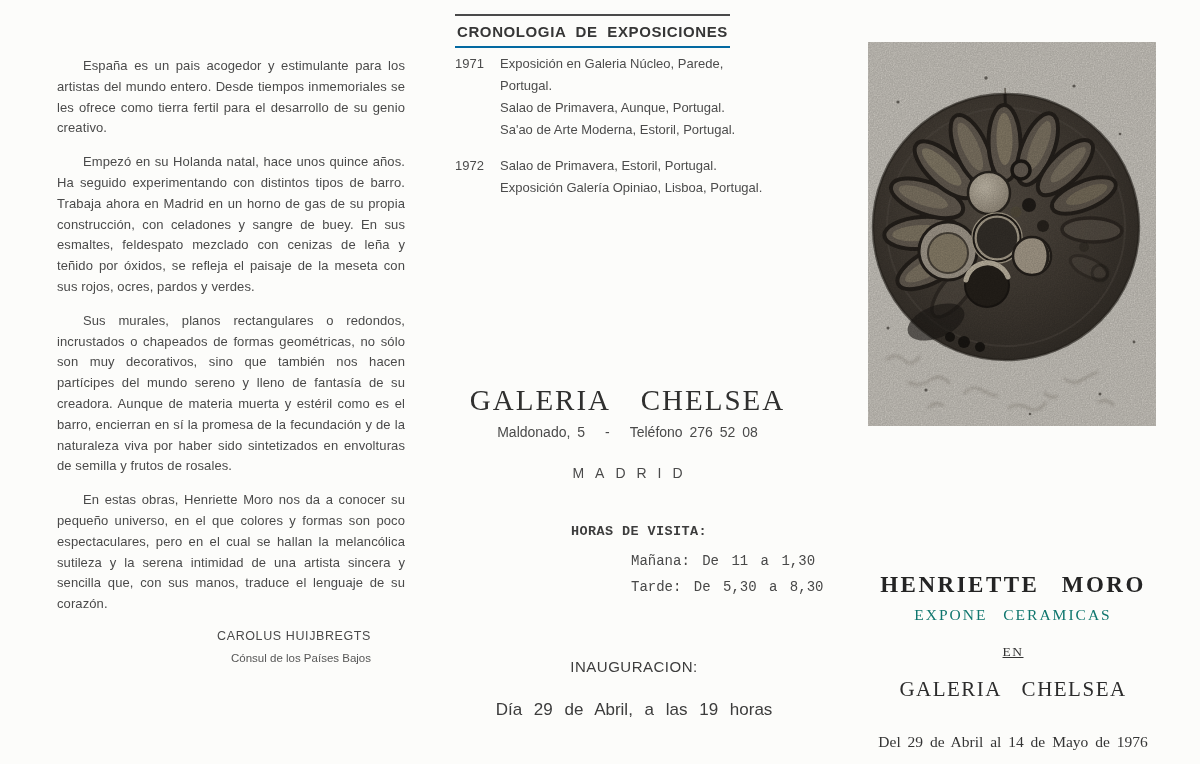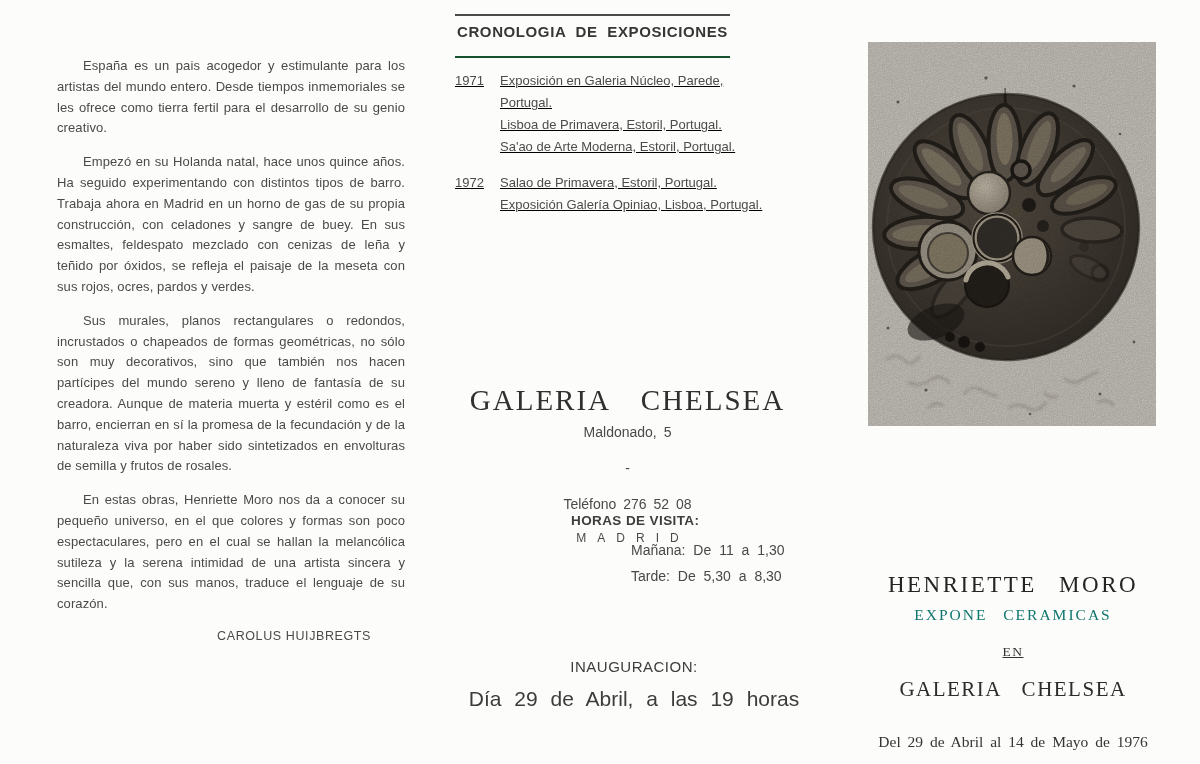--- a/index.html
+++ b/index.html
@@ -11,47 +11,47 @@
   .para{font-size:13px;line-height:20.8px;letter-spacing:0.1px;color:#4a4a4a;
         text-align:justify;text-indent:26px;margin:0 0 13px;}
   .signature{margin-top:14px;text-align:right;padding-right:34px;}
   .sig-name{font-size:12.5px;letter-spacing:0.6px;color:#4a4a4a;}
   .sig-title{font-size:11.5px;color:#565656;margin-top:9px;}
 
   
   .col-mid{position:absolute;left:455px;top:14px;width:370px;height:740px;}
   .chron-heading{display:inline-block;margin:0;font-size:15px;font-weight:bold;
         letter-spacing:0.6px;word-spacing:5px;color:#363636;
-        border-top:2px solid #4a4a4a;border-bottom:2px solid #14532d;
-        padding:8px 2px 17px;line-height:1;}
-  .chron-entries{margin-top:12px;text-decoration:underline;}
+        border-top:2px solid #4a4a4a;border-bottom:2px solid #0369a1;
+        padding:8px 2px 7px;line-height:1;}
+  .chron-entries{margin-top:5px;}
   .chron-entry{display:flex;font-size:13px;line-height:22px;color:#4c4c4c;margin-bottom:14px;}
   .chron-year{width:45px;flex:none;}
   .chron-text{flex:1;white-space:pre-line;}
 
   .gallery-block{position:absolute;top:370px;left:0;width:345px;text-align:center;}
   .gallery-name{font-family:"Liberation Serif",serif;font-size:29px;letter-spacing:2px;
         word-spacing:22px;color:#30302f;}
   .gallery-address{margin-top:7px;font-size:14px;color:#4a4a4a;
-        display:flex;justify-content:center;gap:20px;word-spacing:3px;flex-direction:column;}
-  .gallery-city{margin-top:19px;font-size:12px;letter-spacing:11px;padding-left:11px;color:#4a4a4a;}
-
-  .hours-block{position:absolute;top:499px;left:116px;}
+        display:flex;justify-content:center;gap:20px;word-spacing:3px;}
+  .gallery-city{margin-top:25px;font-size:14px;letter-spacing:11px;padding-left:11px;color:#4a4a4a;}
+
+  .hours-block{position:absolute;top:510px;left:116px;font-family:Liberation Mono, monospace;}
   .hours-heading{font-size:13.5px;font-weight:bold;letter-spacing:0.4px;color:#3d3d3d;}
   .hours-lines{margin:9px 0 16px 60px;font-size:14px;line-height:26px;color:#484848;word-spacing:4px;}
 
   .inaug-block{position:absolute;top:644px;left:0;width:358px;text-align:center;}
   .inaug-heading{font-size:15px;letter-spacing:0.5px;color:#3d3d3d;}
-  .inaug-detail{margin-top:12px;font-size:21px;color:#3c3c3c;word-spacing:7px;}
+  .inaug-detail{margin-top:25px;font-size:17px;color:#3c3c3c;word-spacing:7px;}
 
   
   .col-right{position:absolute;left:868px;top:42px;width:290px;}
   .photo{margin:0;width:288px;height:384px;}
   .cover-text{text-align:center;margin-top:146px;font-family:"Liberation Serif",serif;}
-  .artist{font-size:23px;font-weight:normal;letter-spacing:2.5px;word-spacing:14px;color:#242424;}
+  .artist{font-size:23px;font-weight:bold;letter-spacing:2.5px;word-spacing:14px;color:#242424;}
   .expone{margin-top:8px;font-size:15.5px;letter-spacing:2px;word-spacing:10px;color:#0f766e;}
   .en{margin-top:20px;font-size:13.5px;letter-spacing:1.5px;color:#333;text-decoration:underline;}
   .gallery2{margin-top:17px;font-size:21px;letter-spacing:1.5px;word-spacing:14px;color:#2c2c2c;}
   .dates{margin-top:31px;font-size:15.5px;word-spacing:3px;color:#353535;}
 </style>
 </head>
 <body>
 
 <div class="sheet">
 
@@ -62,33 +62,34 @@
 
 
         <p class="para">Empezó en su Holanda natal, hace unos quince años. Ha seguido experimentando con distintos tipos de barro. Trabaja ahora en Madrid en un horno de gas de su propia construcción, con celadones y sangre de buey. En sus esmaltes, feldespato mezclado con cenizas de leña y teñido por óxidos, se refleja el paisaje de la meseta con sus rojos, ocres, pardos y verdes.</p>
 
         <p class="para">Sus murales, planos rectangulares o redondos, incrustados o chapeados de formas geométricas, no sólo son muy decorativos, sino que también nos hacen partícipes del mundo sereno y lleno de fantasía de su creadora. Aunque de materia muerta y estéril como es el barro, encierran en sí la promesa de la fecundación y de la naturaleza viva por haber sido sintetizados en envolturas de semilla y frutos de rosales.</p>
 
         <p class="para">En estas obras, Henriette Moro nos da a conocer su pequeño universo, en el que colores y formas son poco espectaculares, pero en el cual se hallan la melancólica sutileza y la serena intimidad de una artista sincera y sencilla que, con sus manos, traduce el lenguaje de su corazón.</p>
       </div>
     <div class="signature">
       <div class="sig-name">CAROLUS HUIJBREGTS</div>
+      <div class="sig-title">Cónsul de los Países Bajos</div>
     </div>
   </section>
 
   <section class="col-mid">
     <h2 class="chron-heading">CRONOLOGIA DE EXPOSICIONES</h2>
 
     <div class="chron-entries">
 
         <div class="chron-entry">
           <span class="chron-year">1971</span>
           <span class="chron-text">Exposición en Galeria Núcleo, Parede,
 Portugal.
-Lisboa de Primavera, Estoril, Portugal.
+Salao de Primavera, Aunque, Portugal.
 Sa'ao de Arte Moderna, Estoril, Portugal.</span>
         </div>
 
         <div class="chron-entry">
           <span class="chron-year">1972</span>
           <span class="chron-text">Salao de Primavera, Estoril, Portugal.
 Exposición Galería Opiniao, Lisboa, Portugal.</span>
         </div>
 
       </div>

